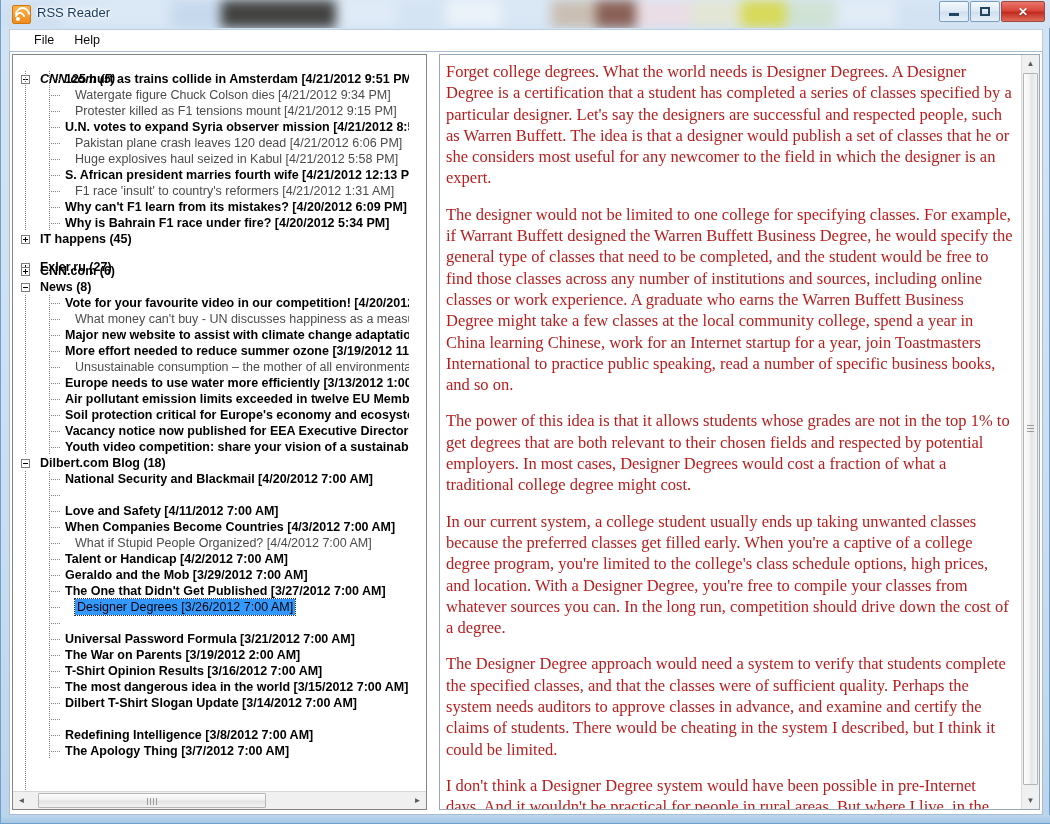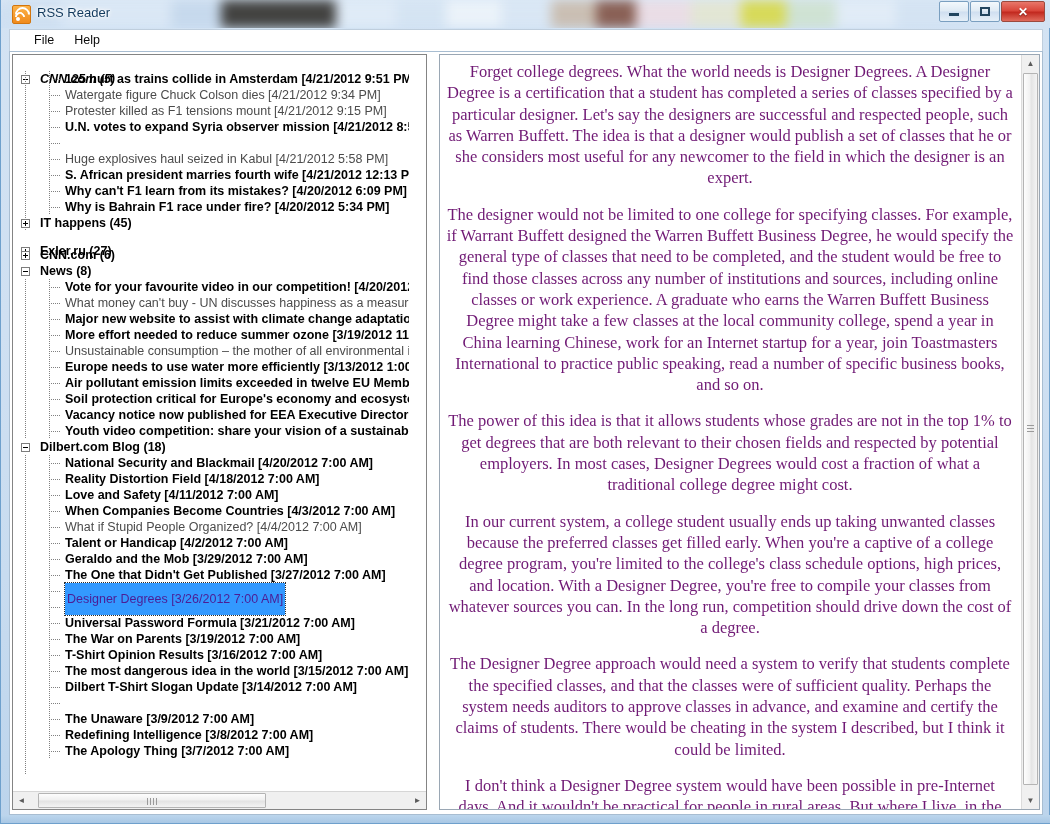--- a/index.html
+++ b/index.html
@@ -155,21 +155,21 @@
   }
   .node .lbl {
     position: absolute;
     top: 0;
     line-height: 16px;
     white-space: nowrap;
   }
   .group > .lbl { font-weight: bold; left: 27px; font-size: 12.5px; }
   .child > .lbl { left: 52px; }
   .child.unread > .lbl { font-weight: bold; color: #000; }
-  .child.read > .lbl { font-weight: normal; color: #4b4b4b; }
+  .child.read > .lbl { font-weight: normal; color: #4b4b4b; margin-left: 10px; }
 
   
   .expander {
     position: absolute;
     left: 8px; top: 4px;
     width: 9px; height: 9px;
     border: 1px solid #7c7c7c;
     background: #fff;
     box-sizing: border-box;
   }
@@ -205,23 +205,23 @@
   }
   .child .stem {
     position: absolute;
     left: 36px; top: 0;
     width: 1px; height: 16px;
     background-image: linear-gradient(#808080 50%, transparent 50%);
     background-size: 1px 2px;
   }
   .node.selected > .lbl {
     background: #3399ff;
-    color: #4c1d95;
+    color: #000000;
     outline: 1px dotted #2b2b2b;
-    padding: 8px 2px;
+    padding: 0 2px;
     font-weight: normal;
   }
 
   
   #tree-hscroll {
     position: absolute;
     left: 0; bottom: 0;
     width: 413px; height: 18px;
     background: #f0f0f0;
     border-top: 1px solid #d6d6d6;
@@ -282,22 +282,22 @@
     width: 582px; height: 754px;
     padding: 6px 8px 0 6px;
     box-sizing: border-box;
     overflow: hidden;
   }
   #article-body p {
     margin: 0 0 15px 0;
     font-family: "Liberation Serif", serif;
     font-size: 16.5px;
     line-height: 21.3px;
-    color: #701a75;
-    text-align: center;
+    color: #b91c1c;
+    text-align: left;
   }
 
   
   #article-vscroll {
     position: absolute;
     right: 0; top: 0;
     width: 18px; height: 754px;
     background: #f0f0f0;
     border-left: 1px solid #dcdcdc;
     box-sizing: border-box;
@@ -418,30 +418,36 @@
               <div class="lbl">Protester killed as F1 tensions mount [4/21/2012 9:15 PM]</div>
             </div>
             <div class="node child unread">
               <div class="stem"></div>
               <div class="elbow"></div>
               <div class="lbl">U.N. votes to expand Syria observer mission [4/21/2012 8:53 PM]</div>
             </div>
             <div class="node child read">
               <div class="stem"></div>
               <div class="elbow"></div>
+              <div class="lbl">Pakistan plane crash leaves 120 dead [4/21/2012 6:06 PM]</div>
             </div>
             <div class="node child read">
               <div class="stem"></div>
               <div class="elbow"></div>
               <div class="lbl">Huge explosives haul seized in Kabul [4/21/2012 5:58 PM]</div>
             </div>
             <div class="node child unread">
               <div class="stem"></div>
               <div class="elbow"></div>
               <div class="lbl">S. African president marries fourth wife [4/21/2012 12:13 PM]</div>
+            </div>
+            <div class="node child read">
+              <div class="stem"></div>
+              <div class="elbow"></div>
+              <div class="lbl">F1 race 'insult' to country's reformers [4/21/2012 1:31 AM]</div>
             </div>
             <div class="node child unread">
               <div class="stem"></div>
               <div class="elbow"></div>
               <div class="lbl">Why can't F1 learn from its mistakes? [4/20/2012 6:09 PM]</div>
             </div>
             <div class="node child unread">
               <div class="stem"></div>
               <div class="elbow"></div>
               <div class="lbl">Why is Bahrain F1 race under fire? [4/20/2012 5:34 PM]</div>
@@ -523,21 +529,20 @@
           <div style="position: relative;">
             <div class="trunk" style="top: 0px; height: 320px;"></div>
             <div class="node child unread">
               <div class="stem"></div>
               <div class="elbow"></div>
               <div class="lbl">National Security and Blackmail [4/20/2012 7:00 AM]</div>
             </div>
             <div class="node child unread">
               <div class="stem"></div>
               <div class="elbow"></div>
-              <div class="lbl">Reality Distortion Field [4/18/2012 7:00 AM]</div>
             </div>
             <div class="node child unread">
               <div class="stem"></div>
               <div class="elbow"></div>
               <div class="lbl">Love and Safety [4/11/2012 7:00 AM]</div>
             </div>
             <div class="node child unread">
               <div class="stem"></div>
               <div class="elbow"></div>
               <div class="lbl">When Companies Become Countries [4/3/2012 7:00 AM]</div>
@@ -572,45 +577,40 @@
               <div class="elbow"></div>
             </div>
             <div class="node child unread">
               <div class="stem"></div>
               <div class="elbow"></div>
               <div class="lbl">Universal Password Formula [3/21/2012 7:00 AM]</div>
             </div>
             <div class="node child unread">
               <div class="stem"></div>
               <div class="elbow"></div>
-              <div class="lbl">The War on Parents [3/19/2012 7:00 AM]</div>
+              <div class="lbl">The War on Parents [3/19/2012 2:00 AM]</div>
             </div>
             <div class="node child unread">
               <div class="stem"></div>
               <div class="elbow"></div>
               <div class="lbl">T-Shirt Opinion Results [3/16/2012 7:00 AM]</div>
             </div>
             <div class="node child unread">
               <div class="stem"></div>
               <div class="elbow"></div>
               <div class="lbl">The most dangerous idea in the world [3/15/2012 7:00 AM]</div>
             </div>
             <div class="node child unread">
               <div class="stem"></div>
               <div class="elbow"></div>
               <div class="lbl">Dilbert  T-Shirt  Slogan Update [3/14/2012 7:00 AM]</div>
             </div>
             <div class="node child unread">
               <div class="stem"></div>
               <div class="elbow"></div>
-            </div>
-            <div class="node child unread">
-              <div class="stem"></div>
-              <div class="elbow"></div>
-              <div class="lbl">The Unaware [3/9/2012 7:00 AM]</div>
             </div>
             <div class="node child unread">
               <div class="stem"></div>
               <div class="elbow"></div>
               <div class="lbl">Redefining Intelligence [3/8/2012 7:00 AM]</div>
             </div>
             <div class="node child unread">
               <div class="stem"></div>
               <div class="elbow"></div>
               <div class="lbl">The Apology Thing [3/7/2012 7:00 AM]</div>

